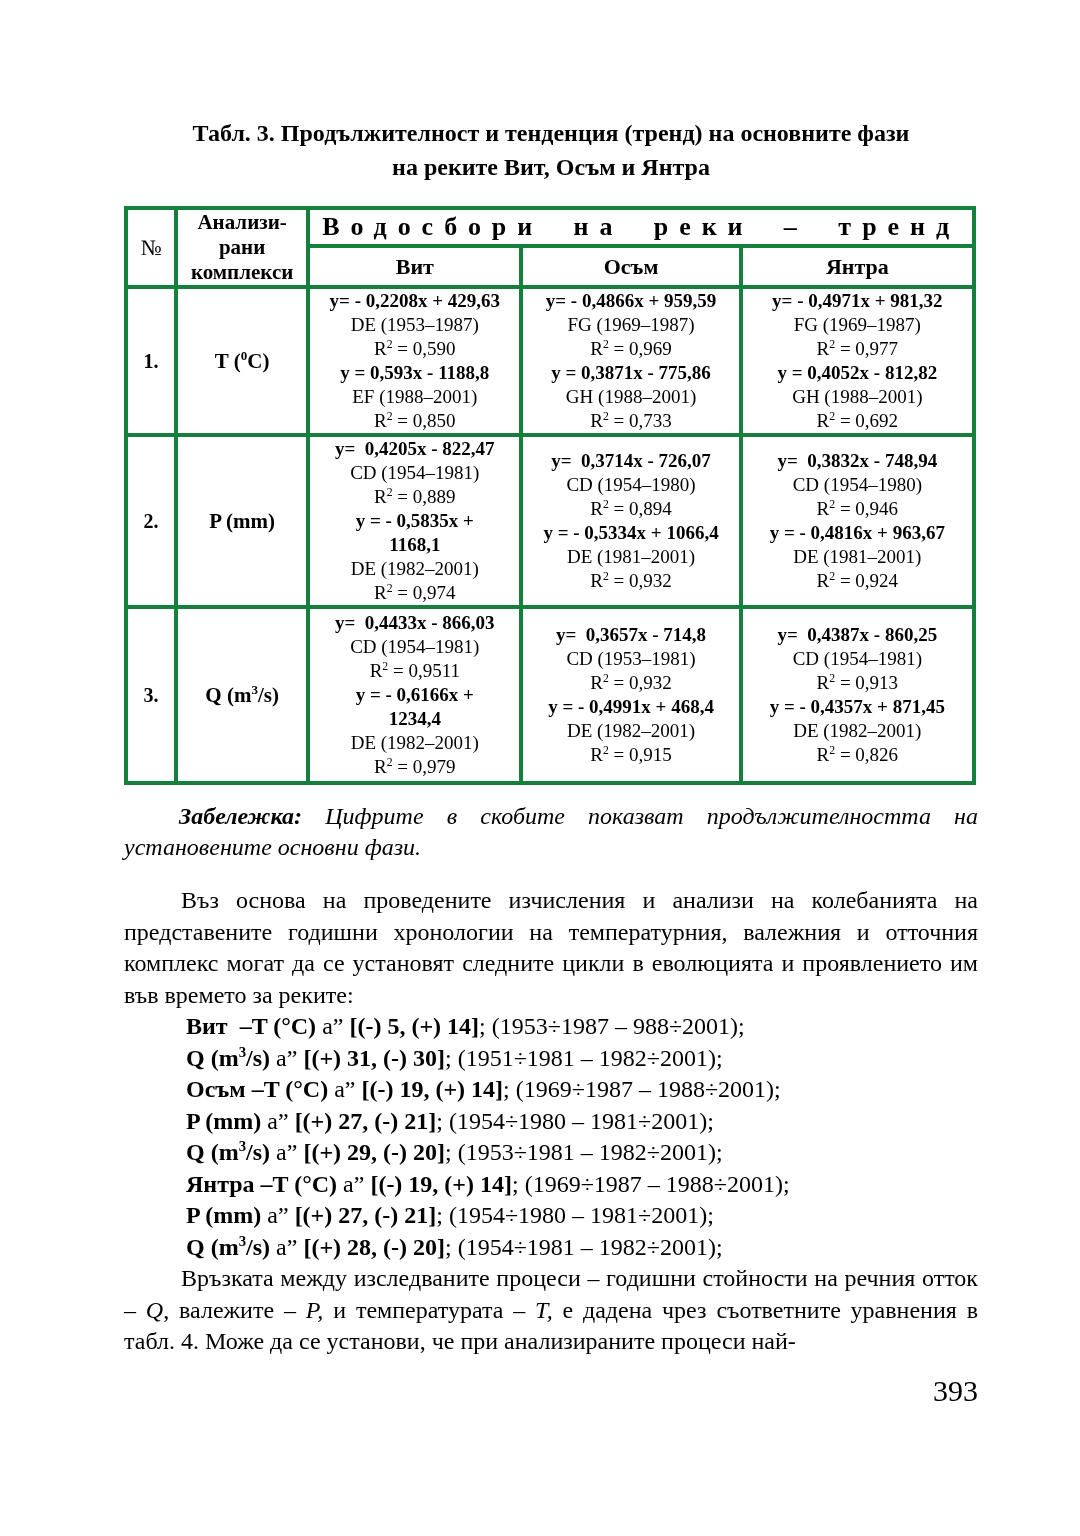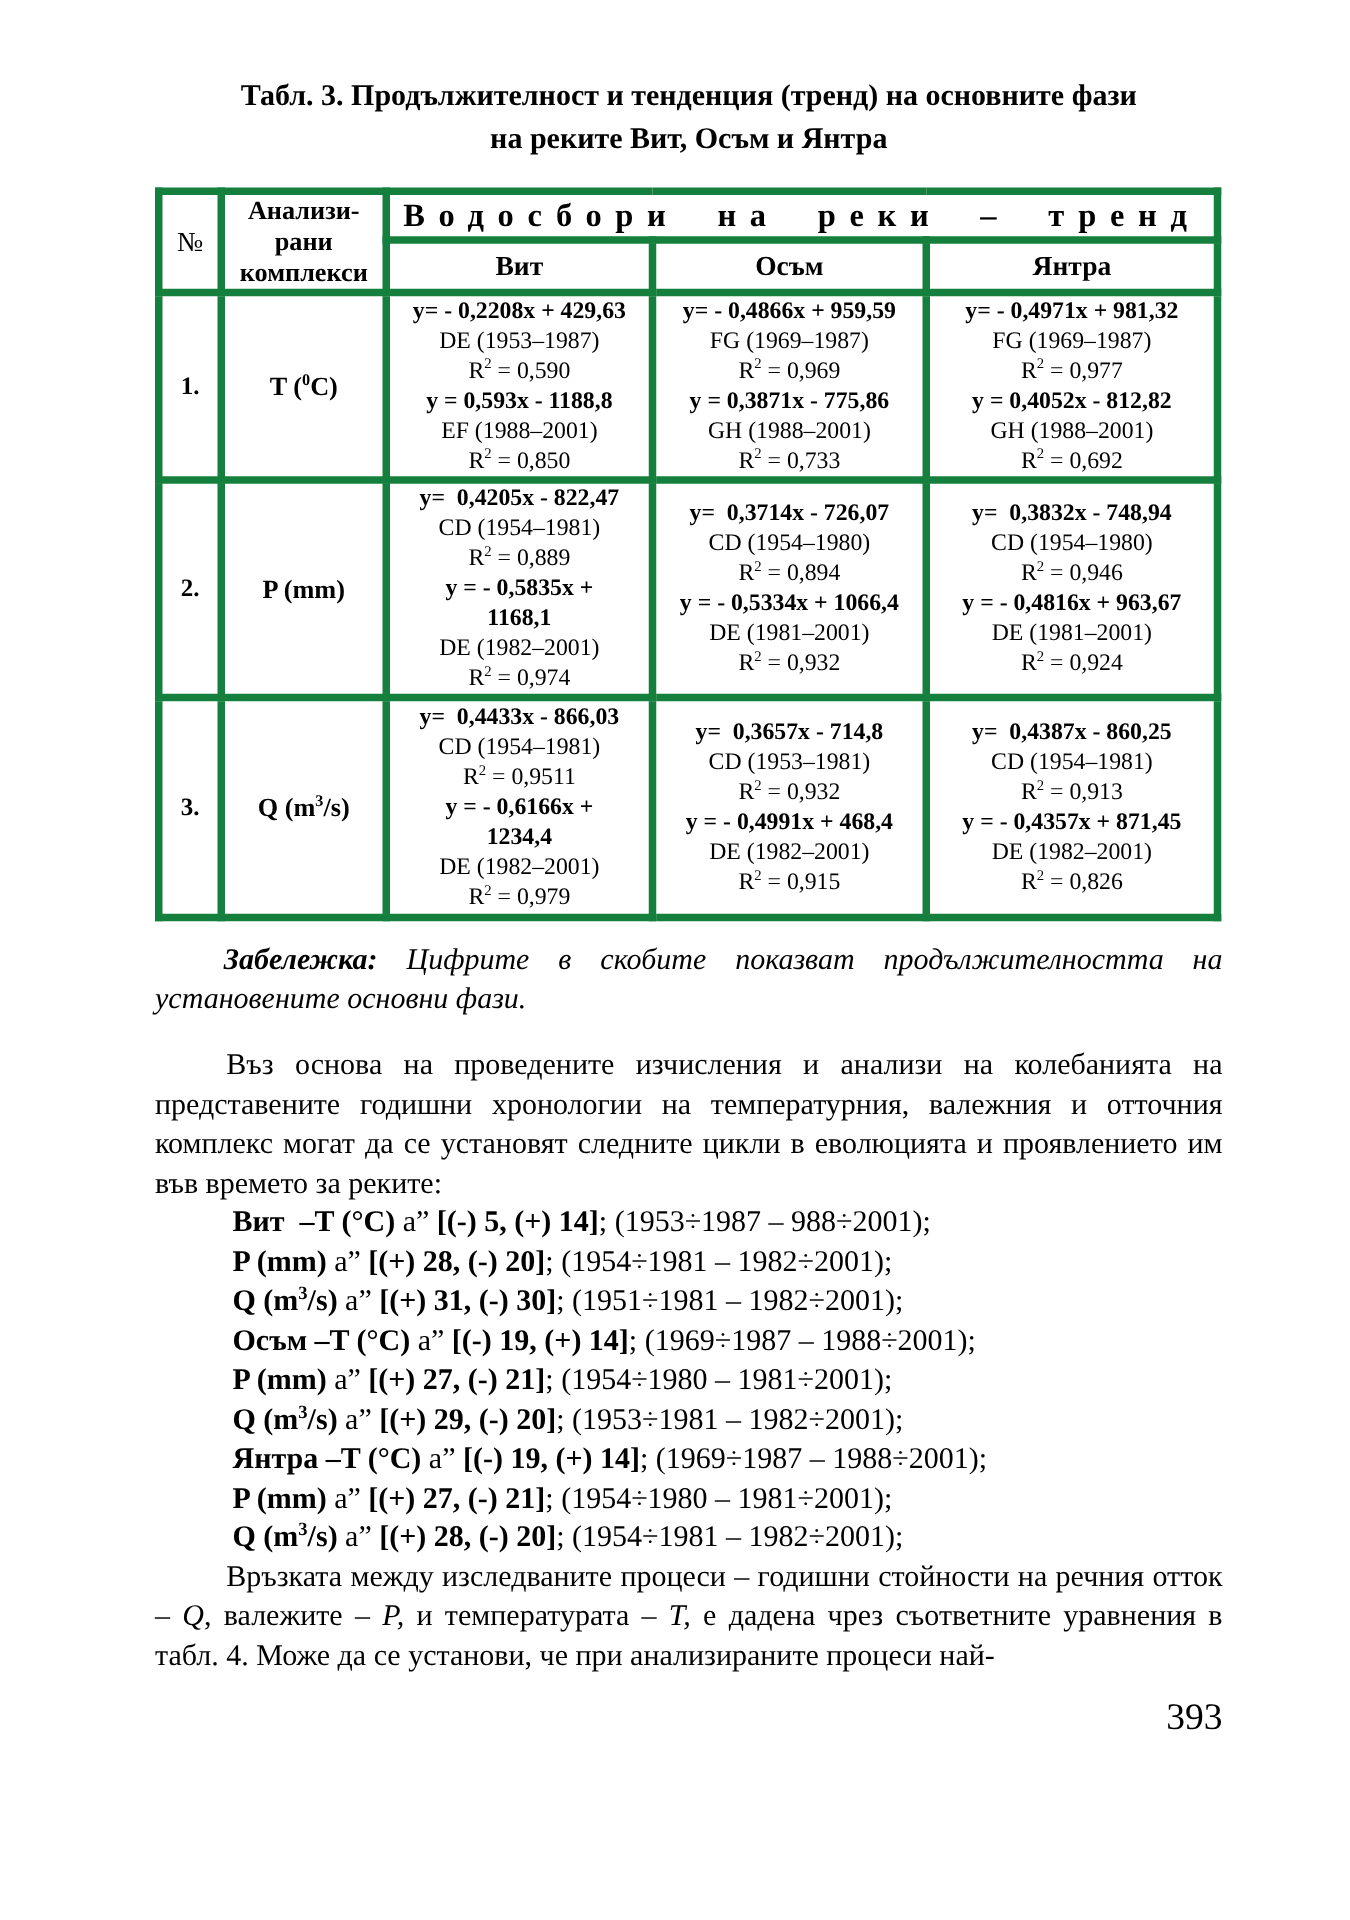--- a/index.html
+++ b/index.html
@@ -2,31 +2,31 @@
 <html><head>
 <meta charset="utf-8">
 <style>
   * { margin:0; padding:0; box-sizing:border-box; }
   html,body { background:#ffffff; }
   body { width:1080px; height:1536px; overflow:hidden; }
   .page {
     width:1080px; height:1536px;
     background:#ffffff; color:#000000;
     font-family:"Liberation Serif","DejaVu Serif",serif;
-    padding:60px 102px 0 124px;
+    padding:116px 102px 0 124px;
   }
   .title-line { text-align:center; font-weight:bold; font-size:24px; line-height:34px; }
 
   table.trend {
     border-collapse:collapse; table-layout:fixed;
     width:852px; margin-top:22px;
     border:3px solid #000;
   }
   table.trend th, table.trend td {
-    border:6px solid #15803d; vertical-align:middle; text-align:center; overflow:hidden;
+    border:4px solid #15803d; vertical-align:middle; text-align:center; overflow:hidden;
   }
   .no-th { font-size:22px; font-weight:normal; }
   .complex-th { font-weight:bold; font-size:21px; line-height:25px; white-space:pre-line; }
   .group-th {
     font-weight:bold; font-size:26px; height:36px;
     letter-spacing:0.42em; word-spacing:0.5em;
     border-bottom:4px solid #000;
   }
   .river-th { font-weight:bold; font-size:22px; height:38px; }
   td.no-cell { font-weight:bold; font-size:20px; }
@@ -175,21 +175,20 @@
   <p class="note-line1">
     <span class="b">Забележка:</span>
     <span>Цифрите в скобите показват продължителността на</span>
   </p>
   <p class="note-line2">установените основни фази.</p>
 
   <p class="para para1">Въз основа на проведените изчисления и анализи на колебанията на представените годишни хронологии на температурния, валежния и отточния комплекс могат да се установят следните цикли в еволюцията и проявлението им във времето за реките:</p>
 
   <div class="cycles">
       <div class="cycle-line"><span class="b">Вит  –T (°C) </span><span>а” </span><span class="b">[(-) 5, (+) 14]</span><span>; (1953÷1987 – 988÷2001);</span></div>
-      <div class="cycle-line"><span class="b">P (mm) </span><span>а” </span><span class="b">[(+) 28, (-) 20]</span><span>; (1954÷1981 – 1982÷2001);</span></div>
       <div class="cycle-line"><span class="b">Q (m<sup>3</sup>/s) </span><span>а” </span><span class="b">[(+) 31, (-) 30]</span><span>; (1951÷1981 – 1982÷2001);</span></div>
       <div class="cycle-line"><span class="b">Осъм –T (°C) </span><span>а” </span><span class="b">[(-) 19, (+) 14]</span><span>; (1969÷1987 – 1988÷2001);</span></div>
       <div class="cycle-line"><span class="b">P (mm) </span><span>а” </span><span class="b">[(+) 27, (-) 21]</span><span>; (1954÷1980 – 1981÷2001);</span></div>
       <div class="cycle-line"><span class="b">Q (m<sup>3</sup>/s) </span><span>а” </span><span class="b">[(+) 29, (-) 20]</span><span>; (1953÷1981 – 1982÷2001);</span></div>
       <div class="cycle-line"><span class="b">Янтра –T (°C) </span><span>а” </span><span class="b">[(-) 19, (+) 14]</span><span>; (1969÷1987 – 1988÷2001);</span></div>
       <div class="cycle-line"><span class="b">P (mm) </span><span>а” </span><span class="b">[(+) 27, (-) 21]</span><span>; (1954÷1980 – 1981÷2001);</span></div>
       <div class="cycle-line"><span class="b">Q (m<sup>3</sup>/s) </span><span>а” </span><span class="b">[(+) 28, (-) 20]</span><span>; (1954÷1981 – 1982÷2001);</span></div>
     </div>
 
   <p class="para para2"><span>Връзката между изследваните процеси – годишни стойности на речния отток – </span><span class="it">Q</span><span>, валежите – </span><span class="it">P,</span><span> и температурата – </span><span class="it">T,</span><span> е дадена чрез съответните уравнения в табл. 4. Може да се установи, че при анализираните процеси най-</span></p>

